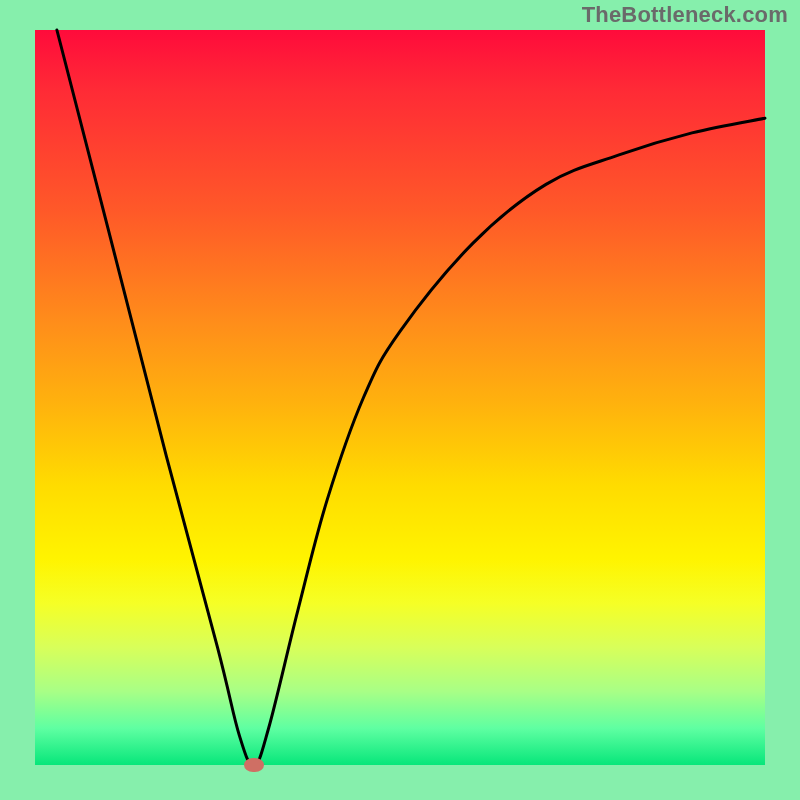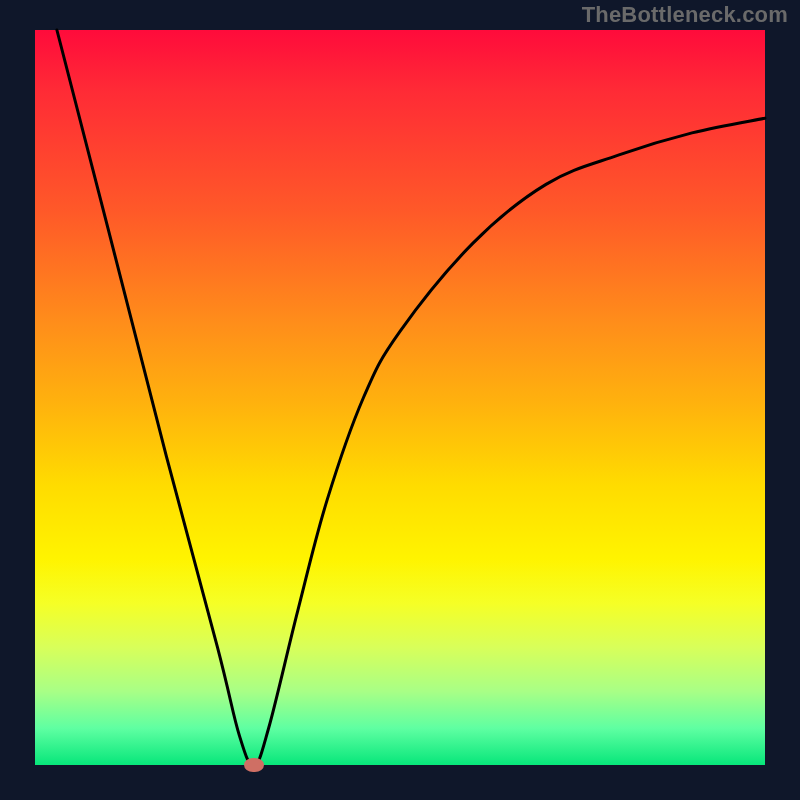--- a/index.html
+++ b/index.html
@@ -7,21 +7,21 @@
     padding: 0;
     width: 800px;
     height: 800px;
     background: #000;
     overflow: hidden;
   }
   .container {
     position: relative;
     width: 800px;
     height: 800px;
-    background: #0f172a;
+    background: #86efac;
   }
   .watermark {
     position: absolute;
     top: 2px;
     right: 12px;
     color: #6a6a6a;
     font-family: Arial, Helvetica, sans-serif;
     font-size: 22px;
     font-weight: 600;
     letter-spacing: 0.2px;

